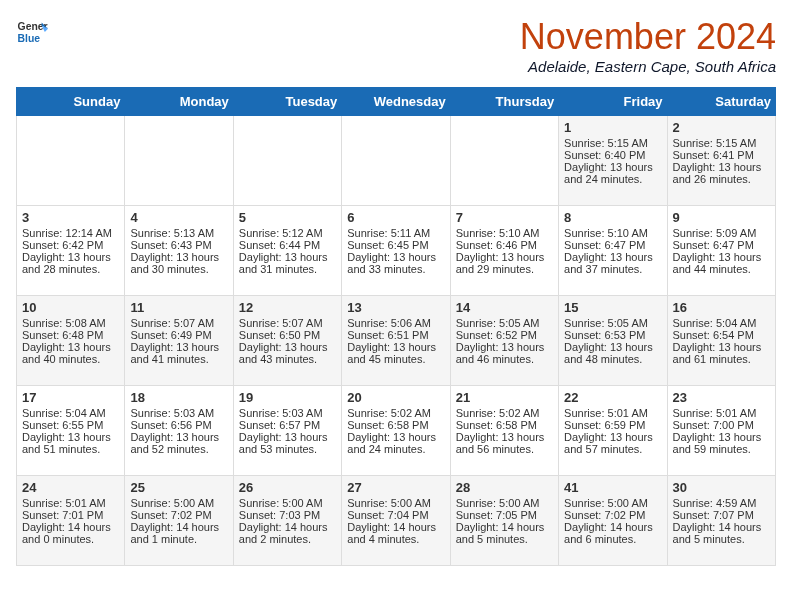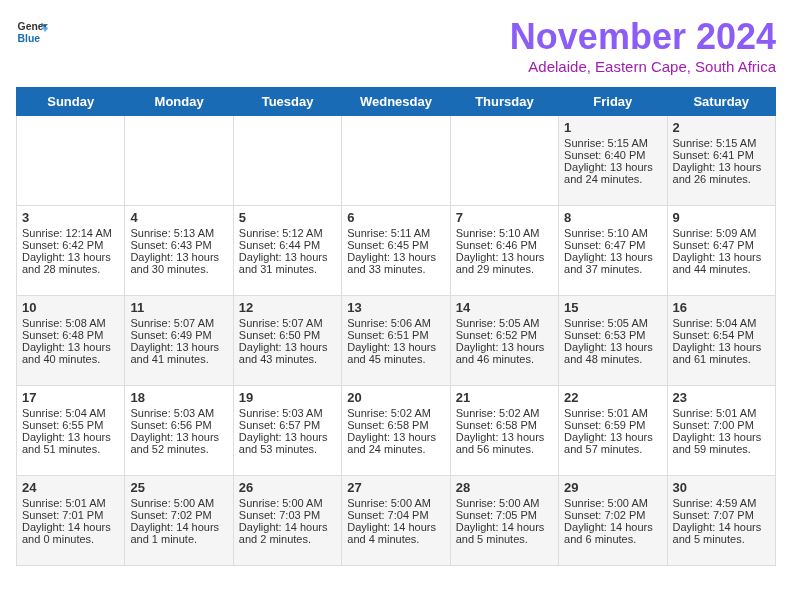--- a/index.html
+++ b/index.html
@@ -23,41 +23,42 @@
     }
     .logo-icon {
       width: 32px;
       height: 32px;
     }
     .title-block {
       text-align: right;
     }
     .month-title {
       font-size: 36px;
-      font-weight: bold;
-      color: #8b5cf6;
+      font-weight: normal;
+      color: #c2410c;
     }
     .location {
       font-size: 15px;
-      color: #a21caf;
+      color: #0f172a;
+      font-style: italic;
     }
     table {
       width: 100%;
       border-collapse: collapse;
       table-layout: fixed;
     }
     thead tr {
       background: #1a6bb5;
       color: #fff;
     }
     thead th {
       padding: 6px 4px;
       font-size: 13px;
       font-weight: bold;
-      text-align: center;
+      text-align: right;
       border: 1px solid #1a6bb5;
     }
     tbody tr {
       border-bottom: 1px solid #ccc;
     }
     tbody td {
       vertical-align: top;
       padding: 4px 5px;
       font-size: 11px;
       color: #333;
@@ -313,21 +314,21 @@
           <div>and 4 minutes.</div>
         </td>
         <td>
           <span class="day-num">28</span>
           <div>Sunrise: 5:00 AM</div>
           <div>Sunset: 7:05 PM</div>
           <div>Daylight: 14 hours</div>
           <div>and 5 minutes.</div>
         </td>
         <td>
-          <span class="day-num">29</span>
+          <span class="day-num">41</span>
           <div>Sunrise: 5:00 AM</div>
           <div>Sunset: 7:02 PM</div>
           <div>Daylight: 14 hours</div>
           <div>and 6 minutes.</div>
         </td>
         <td>
           <span class="day-num">30</span>
           <div>Sunrise: 4:59 AM</div>
           <div>Sunset: 7:07 PM</div>
           <div>Daylight: 14 hours</div>

